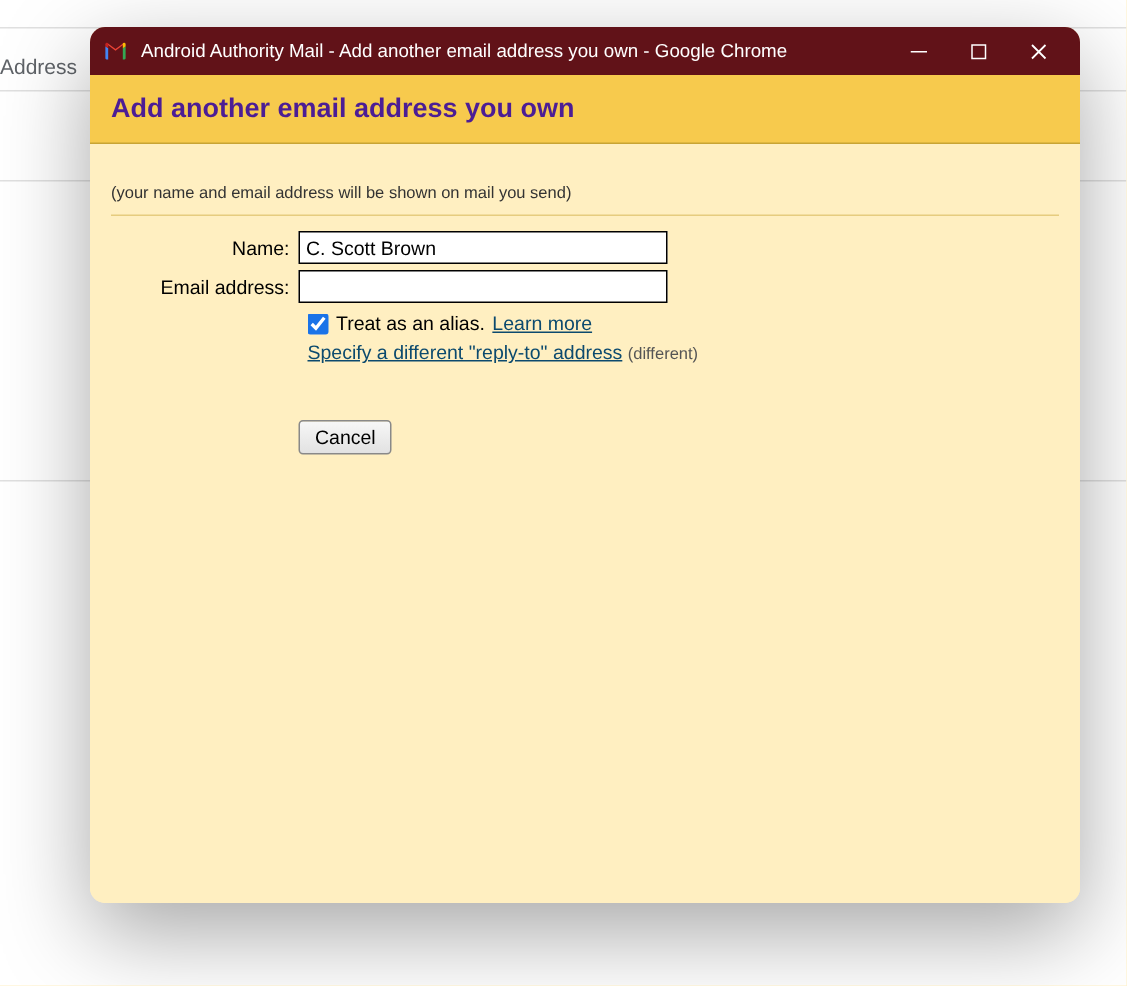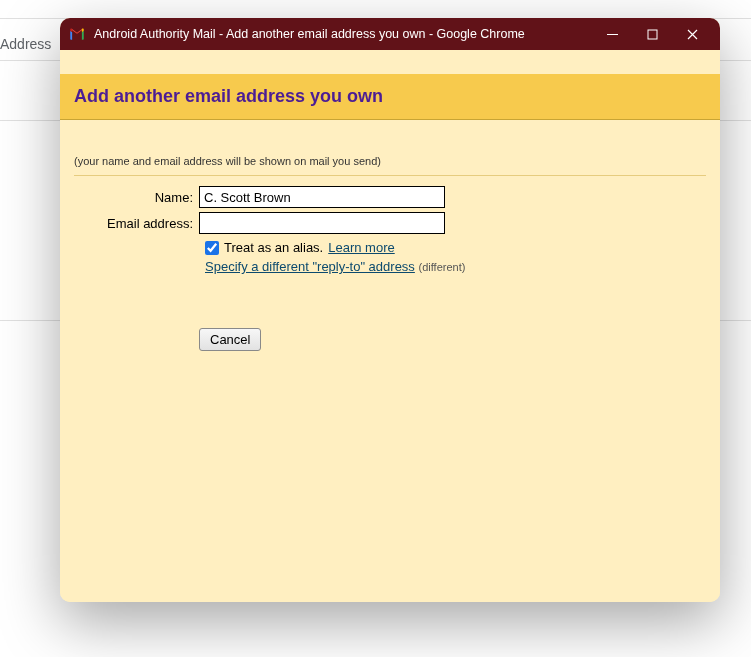--- a/index.html
+++ b/index.html
@@ -31,21 +31,20 @@
       left: 60px;
       top: 18px;
       width: 660px;
       height: 584px;
       background: #ffefc1;
       border-radius: 10px;
       box-shadow: 0 20px 60px rgba(0,0,0,0.35);
       overflow: hidden;
       display: flex;
       flex-direction: column;
-      gap: 24px;
     }
     .titlebar {
       background: #611218;
       height: 32px;
       display: flex;
       align-items: center;
       padding: 0 8px;
       color: #fff;
       font-size: 12.5px;
     }
@@ -120,21 +119,21 @@
       margin-bottom: 10px;
     }
     .intro .main {
       font-size: 13px;
       font-weight: bold;
       color: #000;
     }
     .intro .sub {
       font-size: 11px;
       color: #333;
-      margin-top: 1px;
+      margin-top: 17px;
     }
     .formrow {
       display: flex;
       align-items: center;
       margin: 4px 0;
     }
     .formrow label {
       width: 125px;
       text-align: right;
       font-size: 13px;
@@ -170,21 +169,21 @@
       color: #0c4a6e;
       text-decoration: underline;
       cursor: pointer;
     }
     .optional {
       color: #555;
       font-size: 11px;
       text-decoration: none;
     }
     .btnrow {
-      margin: 54px 0 0 125px;
+      margin: 38px 0 0 125px;
       display: flex;
       gap: 6px;
     }
     .btn {
       font-size: 13px;
       font-family: Arial, sans-serif;
       padding: 3px 10px;
       border: 1px solid #898989;
       border-radius: 3px;
       background: linear-gradient(#f7f7f7, #e2e2e2);

